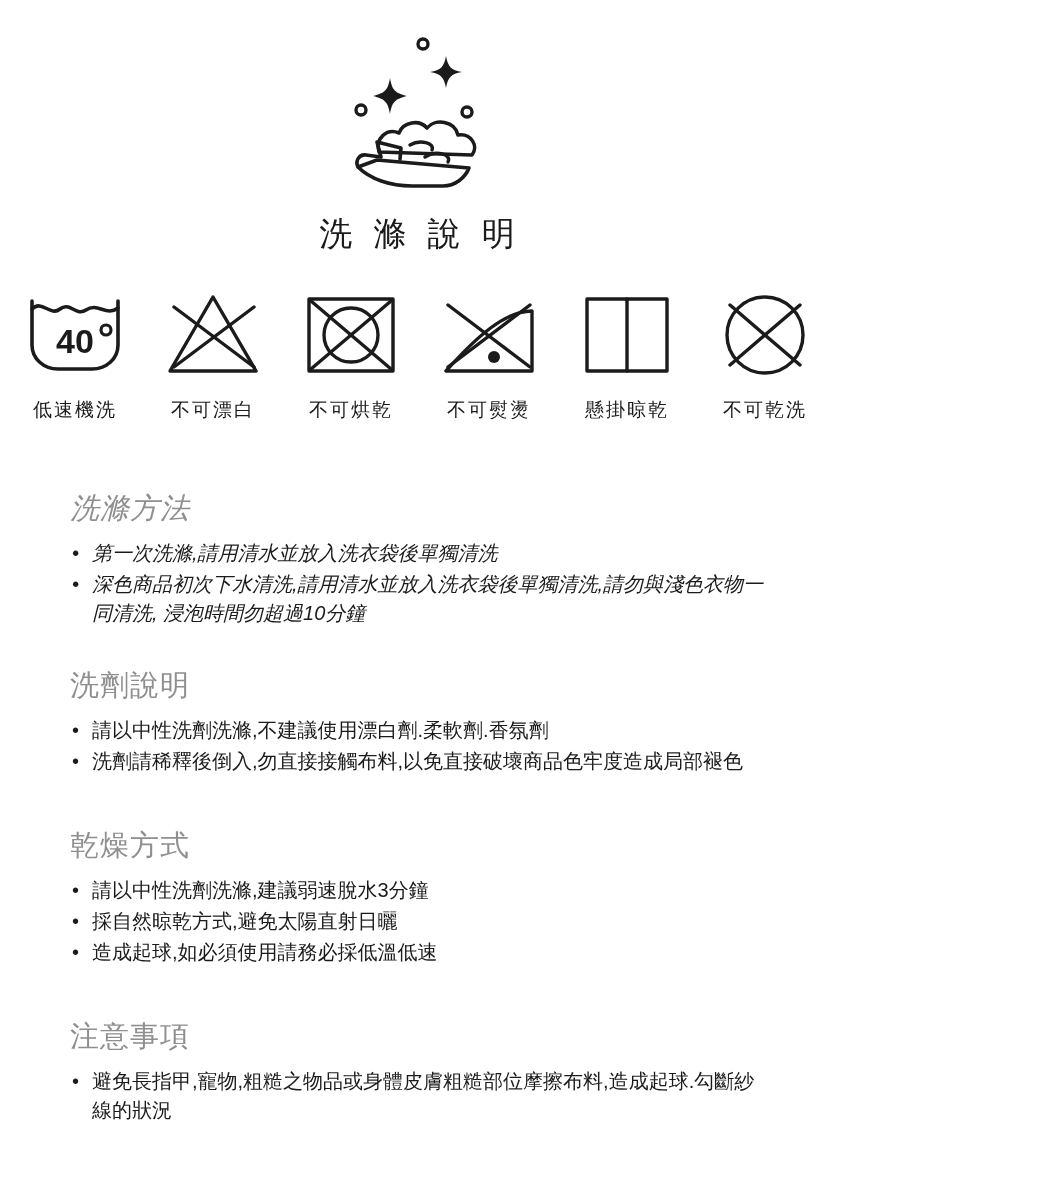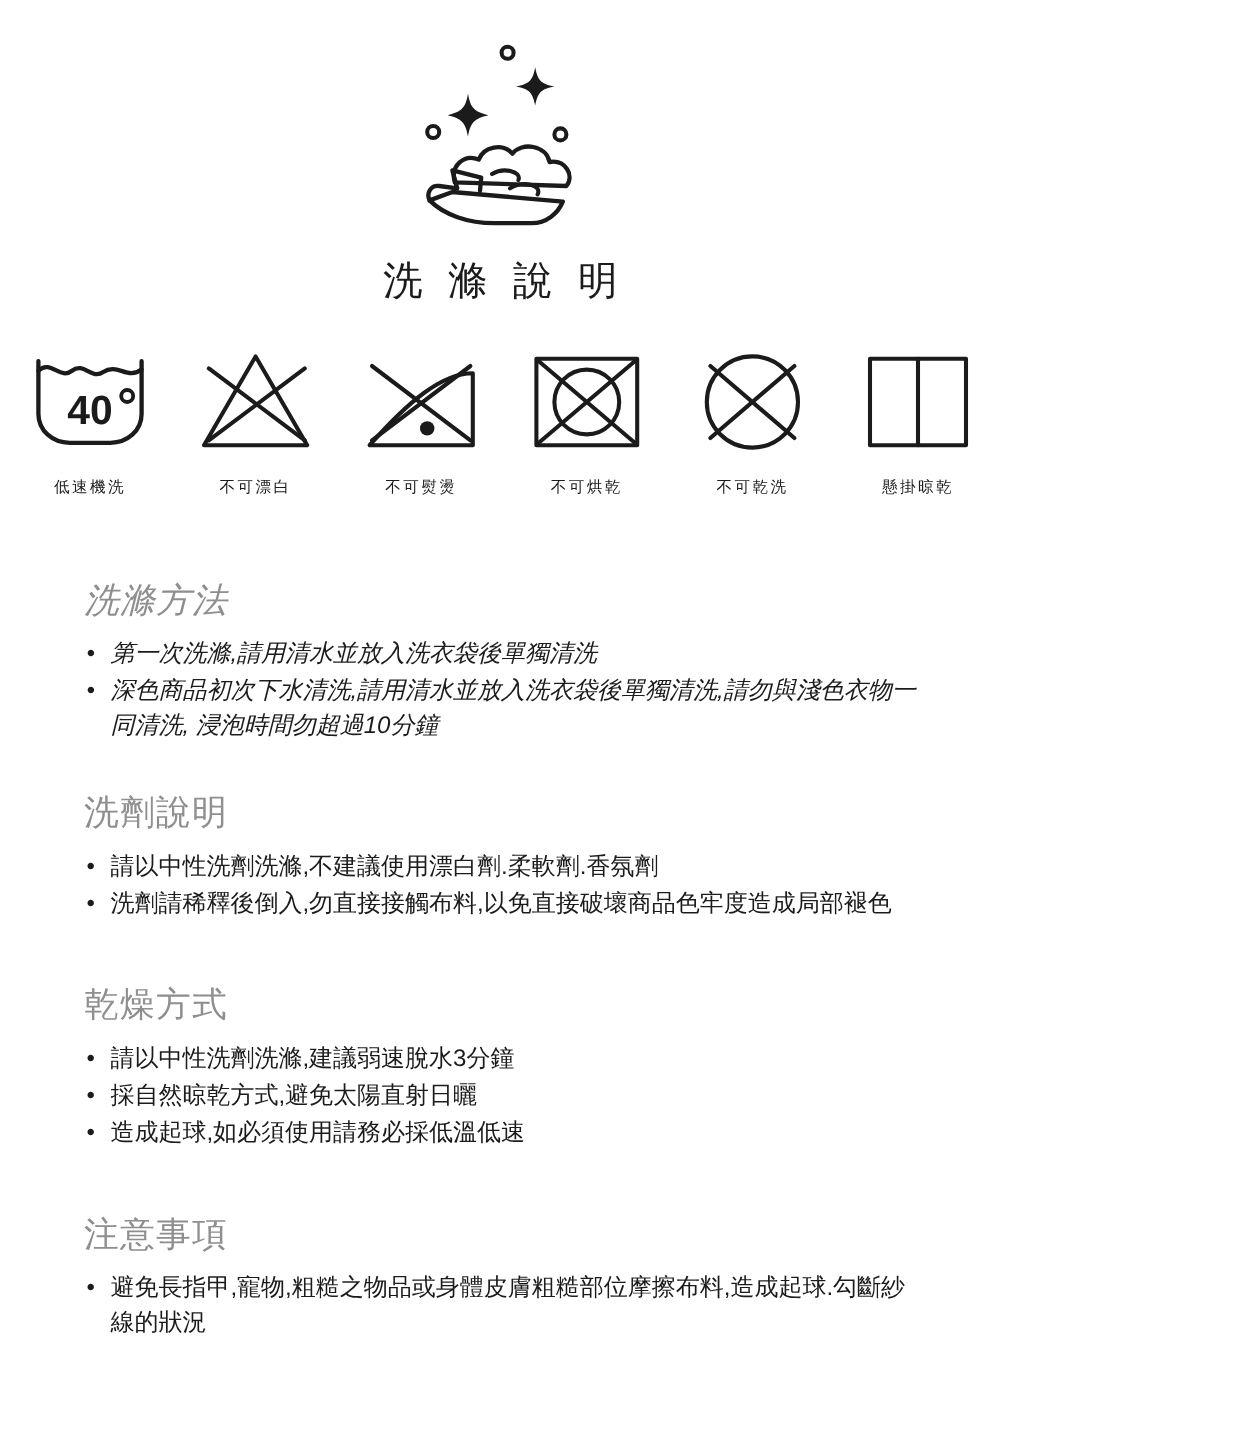--- a/index.html
+++ b/index.html
@@ -56,21 +56,21 @@
     display: flex;
     flex-direction: column;
     align-items: center;
   }
   .symbol-art {
     width: 106px;
     height: 96px;
   }
   .symbol-label {
     margin-top: 14px;
-    font-size: 13px;
+    font-size: 19px;
     letter-spacing: 2px;
     color: #1b1b1b;
     white-space: nowrap;
   }
 
   
   .sections {
     margin-top: 66px;
     padding: 0 70px 60px 70px;
   }
@@ -164,69 +164,69 @@
           </g>
         </svg>
       </span>
       <div class="symbol-label">不可漂白</div>
     </div>
 
     <div class="symbol-cell">
       <span class="symbol-art">
         <svg viewBox="0 0 106 96" width="106" height="96" xmlns="http://www.w3.org/2000/svg">
           <g fill="none" stroke="#1b1b1b" stroke-width="3.4" stroke-linecap="round" stroke-linejoin="round">
-            <path d="M10 84 L96 84 L96 24 C70 24 42 48 10 84 Z"></path>
-            <path d="M12 18 L94 80"></path>
-            <path d="M94 18 L12 80"></path>
-          </g>
-          <circle cx="58" cy="70" r="6" fill="#1b1b1b"></circle>
-        </svg>
-      </span>
-      <div class="symbol-label">不可熨燙</div>
-    </div>
-
-    <div class="symbol-cell">
-      <span class="symbol-art">
-        <svg viewBox="0 0 106 96" width="106" height="96" xmlns="http://www.w3.org/2000/svg">
-          <g fill="none" stroke="#1b1b1b" stroke-width="3.4" stroke-linecap="round" stroke-linejoin="round">
             <rect x="11" y="12" width="84" height="72"></rect>
             <circle cx="53" cy="48" r="27"></circle>
             <path d="M13 14 L93 82"></path>
             <path d="M93 14 L13 82"></path>
           </g>
         </svg>
       </span>
       <div class="symbol-label">不可烘乾</div>
     </div>
 
     <div class="symbol-cell">
       <span class="symbol-art">
         <svg viewBox="0 0 106 96" width="106" height="96" xmlns="http://www.w3.org/2000/svg">
           <g fill="none" stroke="#1b1b1b" stroke-width="3.4" stroke-linecap="round" stroke-linejoin="round">
+            <path d="M10 84 L96 84 L96 24 C70 24 42 48 10 84 Z"></path>
+            <path d="M12 18 L94 80"></path>
+            <path d="M94 18 L12 80"></path>
+          </g>
+          <circle cx="58" cy="70" r="6" fill="#1b1b1b"></circle>
+        </svg>
+      </span>
+      <div class="symbol-label">不可熨燙</div>
+    </div>
+
+    <div class="symbol-cell">
+      <span class="symbol-art">
+        <svg viewBox="0 0 106 96" width="106" height="96" xmlns="http://www.w3.org/2000/svg">
+          <g fill="none" stroke="#1b1b1b" stroke-width="3.4" stroke-linecap="round" stroke-linejoin="round">
+            <rect x="13" y="12" width="80" height="72"></rect>
+            <path d="M53 12 L53 84"></path>
+          </g>
+        </svg>
+      </span>
+      <div class="symbol-label">懸掛晾乾</div>
+    </div>
+
+    <div class="symbol-cell">
+      <span class="symbol-art">
+        <svg viewBox="0 0 106 96" width="106" height="96" xmlns="http://www.w3.org/2000/svg">
+          <g fill="none" stroke="#1b1b1b" stroke-width="3.4" stroke-linecap="round" stroke-linejoin="round">
             <circle cx="53" cy="48" r="38"></circle>
             <path d="M18 18 L88 78"></path>
             <path d="M88 18 L18 78"></path>
           </g>
         </svg>
       </span>
       <div class="symbol-label">不可乾洗</div>
     </div>
 
-    <div class="symbol-cell">
-      <span class="symbol-art">
-        <svg viewBox="0 0 106 96" width="106" height="96" xmlns="http://www.w3.org/2000/svg">
-          <g fill="none" stroke="#1b1b1b" stroke-width="3.4" stroke-linecap="round" stroke-linejoin="round">
-            <rect x="13" y="12" width="80" height="72"></rect>
-            <path d="M53 12 L53 84"></path>
-          </g>
-        </svg>
-      </span>
-      <div class="symbol-label">懸掛晾乾</div>
-    </div>
-
   </div>
 
   <div class="sections">
 
     <div class="section gap-big">
       <h2 class="section-title">洗滌方法</h2>
       <ul class="bullets">
         <li>第一次洗滌,請用清水並放入洗衣袋後單獨清洗</li>
         <li>深色商品初次下水清洗,請用清水並放入洗衣袋後單獨清洗,請勿與淺色衣物一同清洗, 浸泡時間勿超過10分鐘</li>
       </ul>

